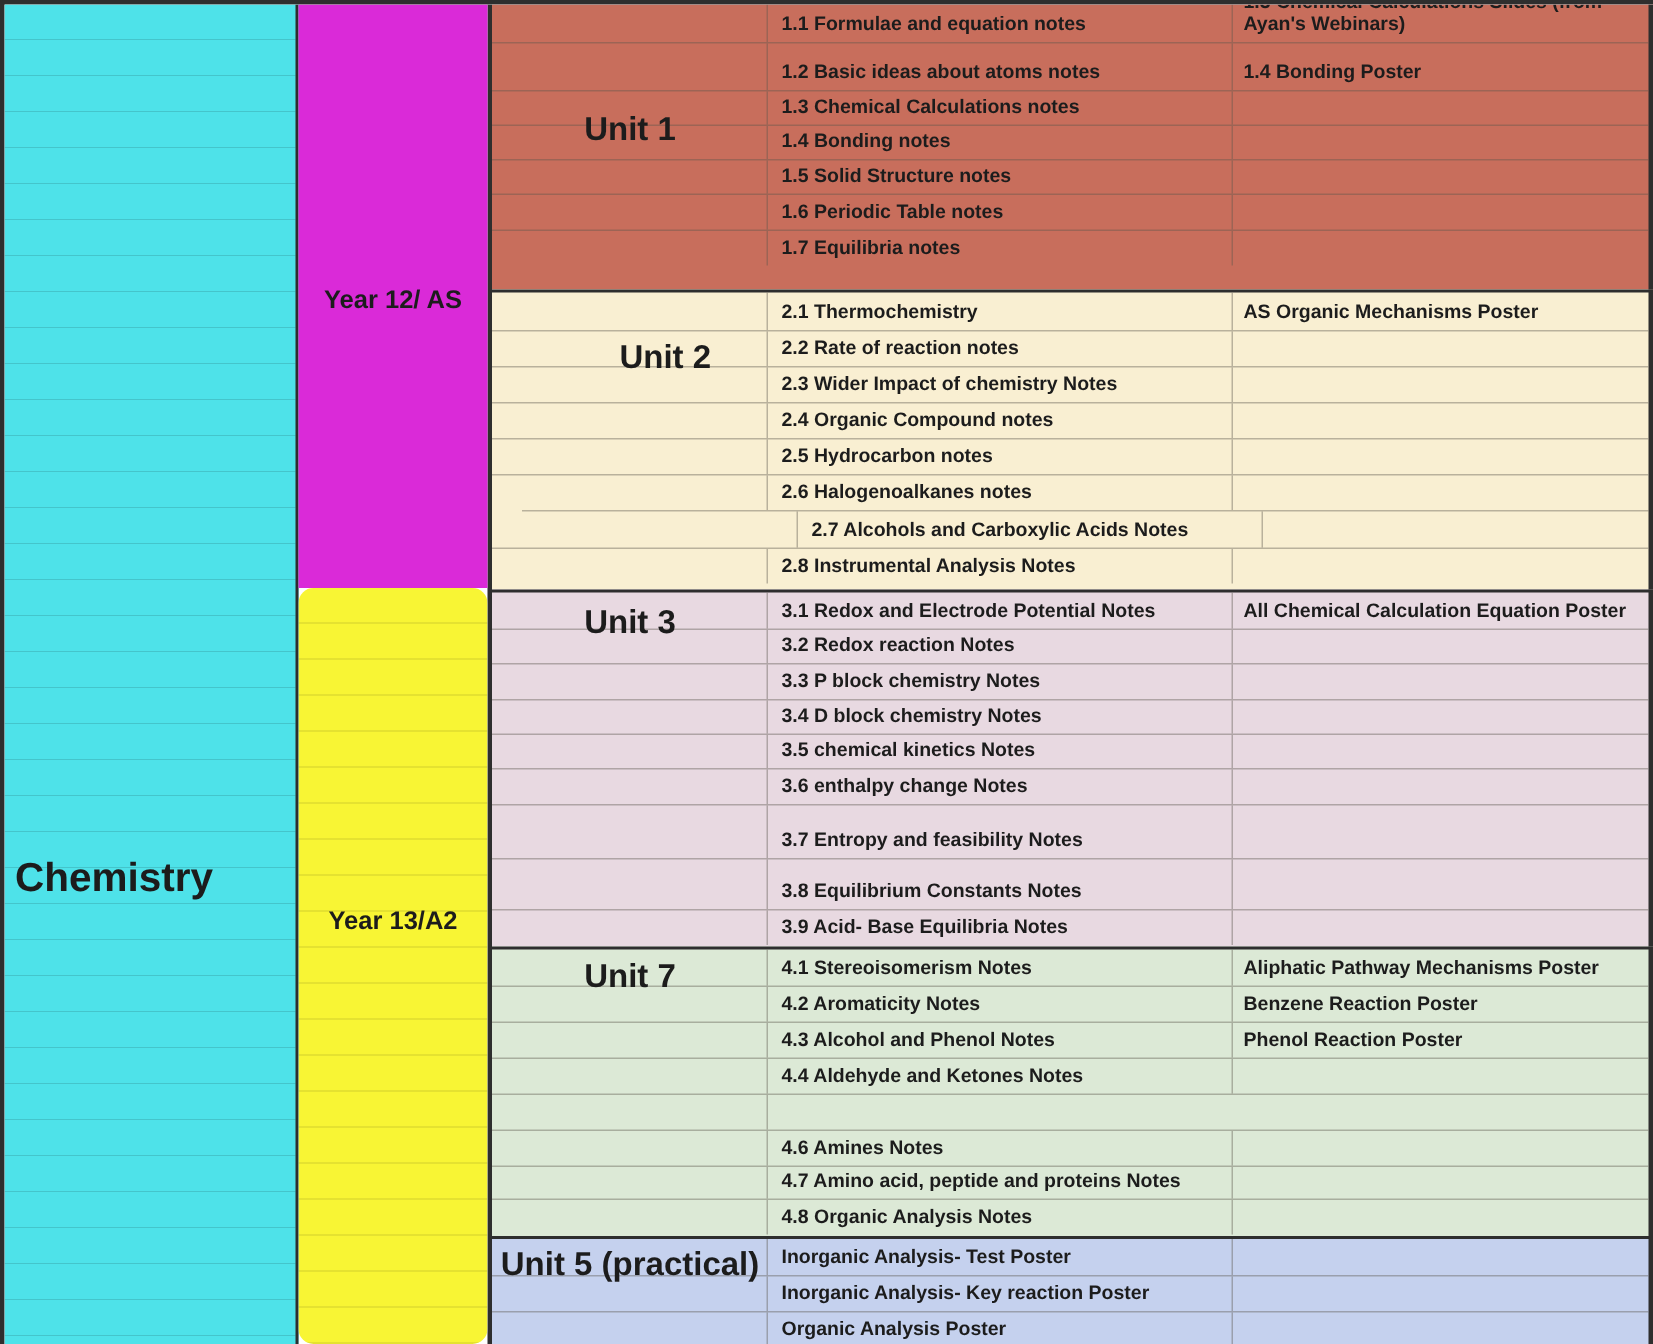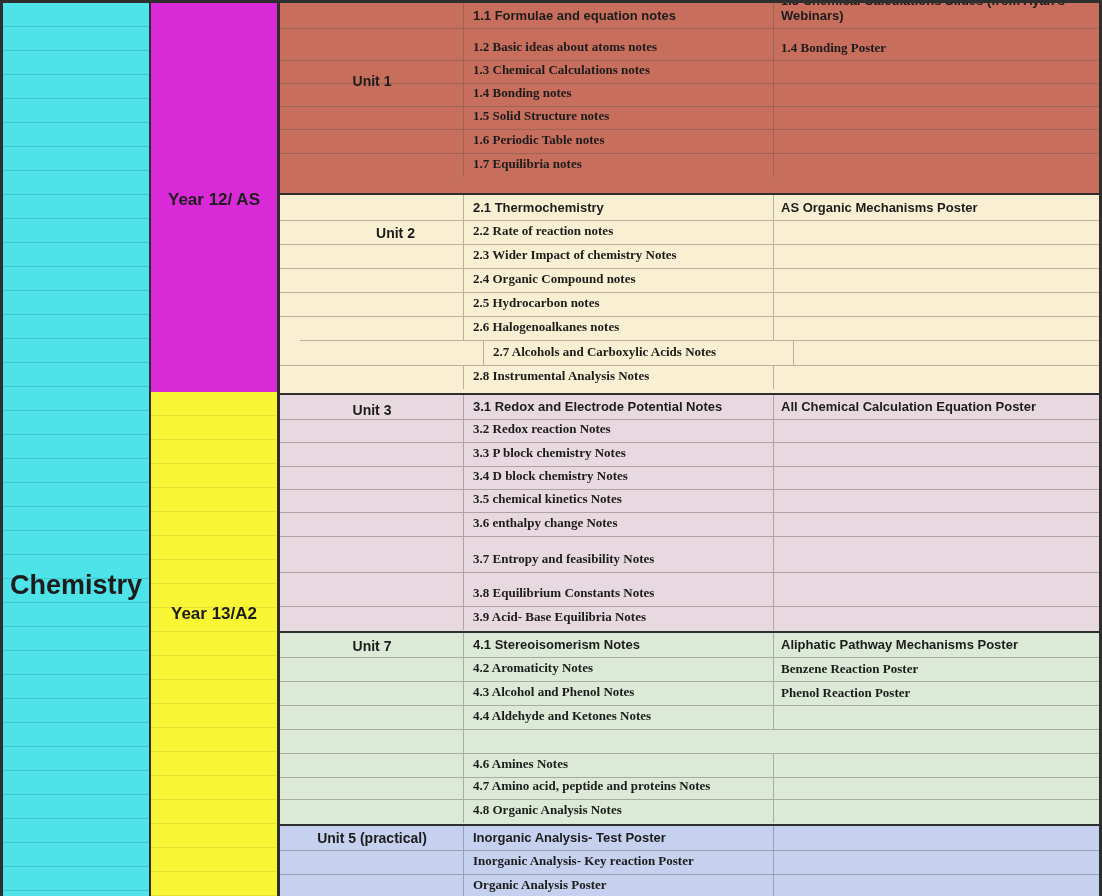--- a/index.html
+++ b/index.html
@@ -18,60 +18,60 @@
   *{margin:0;padding:0;box-sizing:border-box;}
   html,body{width:1102px;height:896px;overflow:hidden;background:#000;}
   body{font-family:"Liberation Sans",sans-serif;font-weight:bold;color:var(--ink);}
   .screen{
     position:relative;width:1102px;height:896px;display:flex;
     border-top:3px solid var(--dark);border-left:3px solid var(--dark);
     background:#fff;overflow:hidden;
   }
   
   .cyan-col{
-    position:relative;width:148px;height:100%;
+    position:relative;width:196px;height:100%;
     background:
       repeating-linear-gradient(to bottom, transparent 0 23px, rgba(0,0,0,0.13) 23px 24px),
       var(--cyan);
     border-right:2px solid var(--dark);
   }
   .chem-label{
     position:absolute;top:567px;left:7px;
     font-size:27px;letter-spacing:0px;white-space:nowrap;
   }
   
   .year-col{width:129px;height:100%;border-right:3px solid var(--dark);display:flex;flex-direction:column;}
   .year-block{position:relative;width:100%;}
   .y12{height:389px;background:var(--magenta);}
   .y13{flex:1;background:
       repeating-linear-gradient(to bottom, transparent 0 23px, rgba(0,0,0,0.08) 23px 24px),
-      var(--yellow);}
+      var(--yellow); border-radius: 10px;}
   .year-label{position:absolute;left:0;width:100%;text-align:center;font-size:17px;white-space:nowrap;}
   .y12 .year-label{top:187px;}
   .y13 .year-label{top:212px;}
   
   .main{flex:1;height:100%;display:flex;flex-direction:column;}
   .sec{position:relative;width:100%;border-right:3px solid var(--dark);overflow:hidden;}
   .sec + .sec{border-top:2px solid var(--dark);}
   .s1{height:190px;background:var(--u1);}
   .s2{height:200px;background:var(--u2);}
   .s3{height:238px;background:var(--u3);}
   .s4{height:193px;background:var(--u4);}
   .s5{height:72px;background:var(--u5);}
   .unit-label{
     position:absolute;left:0;width:184px;text-align:center;
-    font-size:14px;white-space:nowrap;z-index:2;
+    font-size:22px;white-space:nowrap;z-index:2;
   }
   .s1 .unit-label{top:70px;}
   .s2 .unit-label{top:30px;padding-left:47px;}
   .s3 .unit-label{top:7px;}
   .s4 .unit-label{top:5px;}
   .s5 .unit-label{top:4px;}
   .row{display:flex;width:100%;height:24px;}
-  .row + .row{border-top:1px solid var(--grid);font-family:Liberation Serif, serif;}
+  .row + .row{border-top:1px solid var(--grid);}
   .cell{display:flex;align-items:flex-end;overflow:hidden;}
   .unit-cell{width:184px;border-right:1px solid var(--grid);}
   .note-cell{width:310px;border-right:1px solid var(--grid);padding:0 2px 5px 9px;
     font-size:13px;white-space:nowrap;text-align:right;}
   .poster-cell{flex:1;padding:0 6px 5px 7px;font-size:13px;line-height:15px;}
   
   .s1 .row:nth-of-type(1){height:40px;}
   .s1 .row:nth-of-type(2){height:25px;}
   .s1 .row:nth-of-type(3){height:32px;}
   .s1 .row:nth-of-type(4),.s1 .row:nth-of-type(5),.s1 .row:nth-of-type(6){height:23px;}

